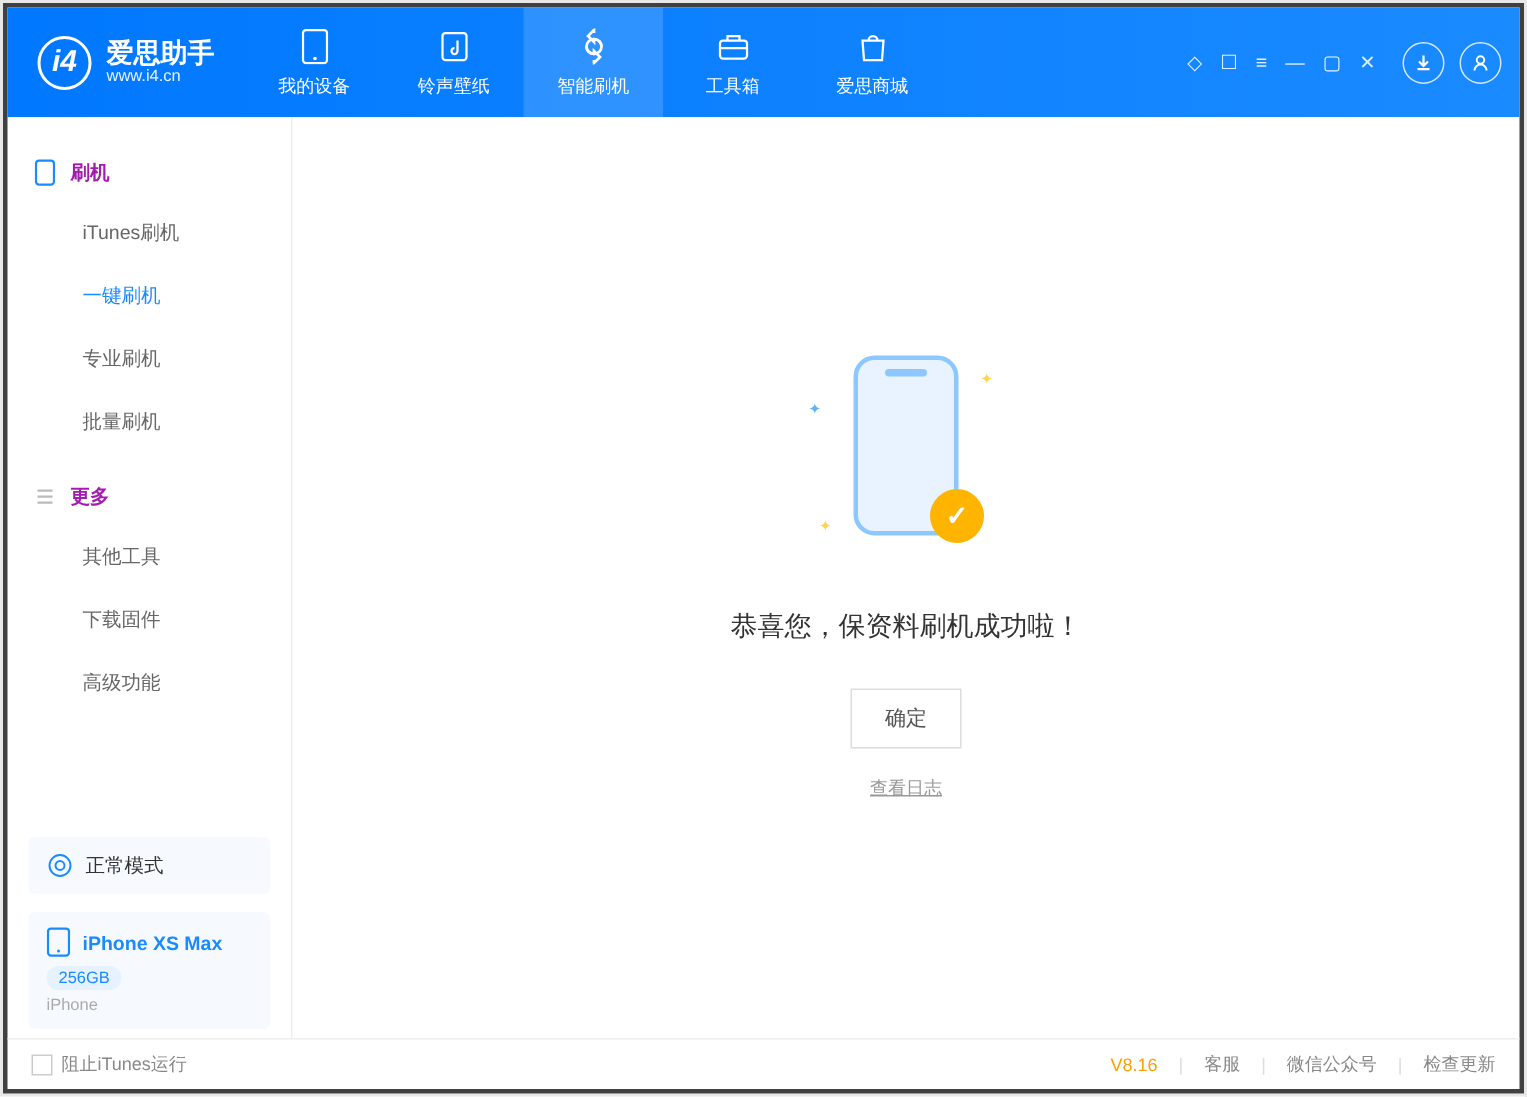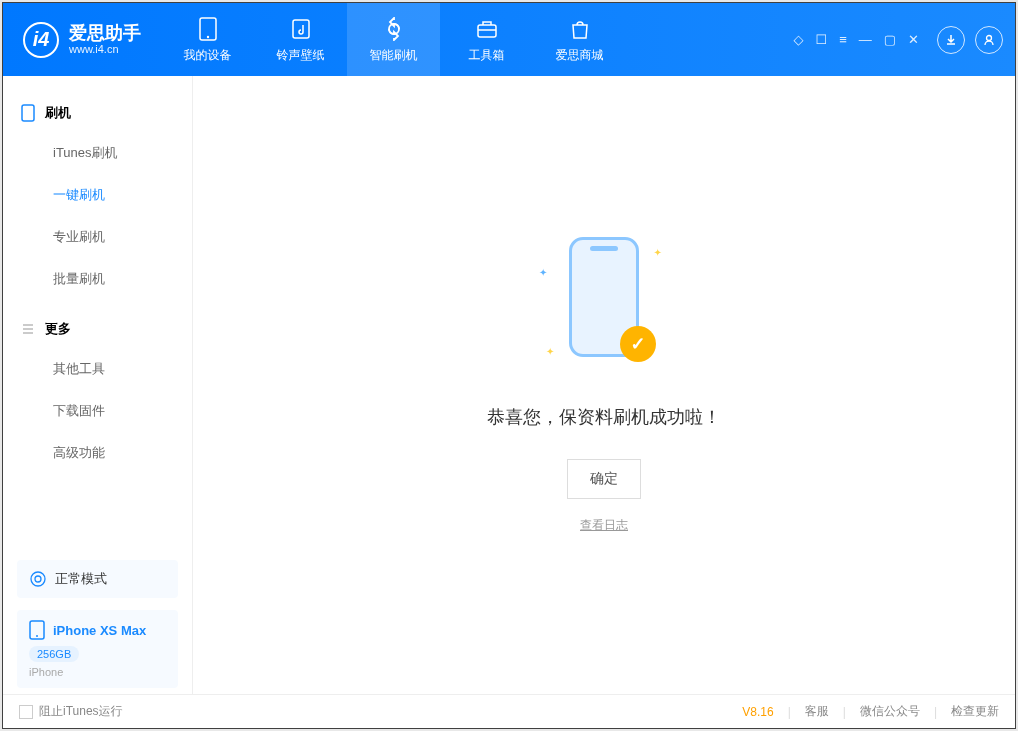--- a/index.html
+++ b/index.html
@@ -1,35 +1,35 @@
 <!DOCTYPE html>
 <html><head>
 <meta charset="utf-8">
 <style>
 * { margin: 0; padding: 0; box-sizing: border-box; font-family: "Microsoft YaHei", sans-serif; }
 body { background: #e8e8e8; width: 1018px; height: 731px; overflow: hidden; }
-.window { width: 1014px; height: 727px; margin: 2px; border: 1px solid #404040; background: #fff; display: flex; flex-direction: column; }
+.window { width: 1014px; height: 727px; margin: 2px; border: 3px solid #404040; background: #fff; display: flex; flex-direction: column; }
 .header { height: 73px; background: linear-gradient(to right, #0078ff, #1a8aff); display: flex; align-items: center; }
 .logo { display: flex; align-items: center; padding: 0 20px; color: #fff; }
 .logo-circle { width: 36px; height: 36px; border: 2px solid #fff; border-radius: 50%; display: flex; align-items: center; justify-content: center; font-size: 20px; font-weight: bold; margin-right: 10px; font-style: italic; }
 .logo-text { display: flex; flex-direction: column; line-height: 1.1; }
 .logo-title { font-size: 18px; font-weight: bold; }
 .logo-url { font-size: 11px; opacity: 0.9; }
 .nav { display: flex; height: 100%; }
 .nav-item { width: 93px; height: 100%; display: flex; flex-direction: column; align-items: center; justify-content: center; color: #fff; font-size: 12px; cursor: pointer; position: relative; }
 .nav-item.active { background: rgba(255,255,255,0.15); }
 .nav-icon { width: 26px; height: 26px; margin-bottom: 5px; display: flex; align-items: center; justify-content: center; }
 .header-right { margin-left: auto; display: flex; align-items: center; padding-right: 12px; gap: 4px; }
 .win-controls { display: flex; gap: 12px; color: #fff; font-size: 13px; margin-right: 8px; opacity: 0.85; }
 .win-ctrl { cursor: pointer; }
 .circ-btn { width: 28px; height: 28px; border: 1.5px solid rgba(255,255,255,0.8); border-radius: 50%; display: flex; align-items: center; justify-content: center; cursor: pointer; margin-left: 6px; }
 .body { display: flex; flex: 1; overflow: hidden; }
 .sidebar { width: 190px; border-right: 1px solid #eee; display: flex; flex-direction: column; padding-top: 18px; }
 .sb-section { margin-bottom: 10px; }
-.sb-head { display: flex; align-items: center; padding: 10px 18px; color: #000000; font-size: 13px; font-weight: bold; gap: 10px; }
+.sb-head { display: flex; align-items: center; padding: 10px 18px; color: #a21caf; font-size: 13px; font-weight: bold; gap: 10px; }
 .sb-item { display: block; padding: 12px 18px 12px 50px; color: #666; font-size: 13px; cursor: pointer; }
 .sb-item.active { color: #1a8aff; }
 .sb-spacer { flex: 1; }
 .card { margin: 6px 14px; background: #f6faff; border-radius: 4px; padding: 10px 12px; font-size: 13px; color: #333; }
 .card .status-row { display: flex; align-items: center; gap: 8px; }
 .device-card .dev-name { color: #1a8aff; font-weight: bold; font-size: 13px; }
 .device-card .pill { display: inline-block; background: #e6f2ff; color: #1a8aff; font-size: 11px; padding: 2px 8px; border-radius: 10px; margin-top: 6px; }
 .device-card .type { color: #aaa; font-size: 11px; margin-top: 4px; }
 .opt-row { border: 2px solid #e03030; margin: 6px 12px; padding: 12px 8px; display: flex; gap: 18px; align-items: center; font-size: 12px; color: #999; }
 .chk { width: 14px; height: 14px; border: 1px solid #ccc; display: inline-block; vertical-align: middle; margin-right: 4px; }

